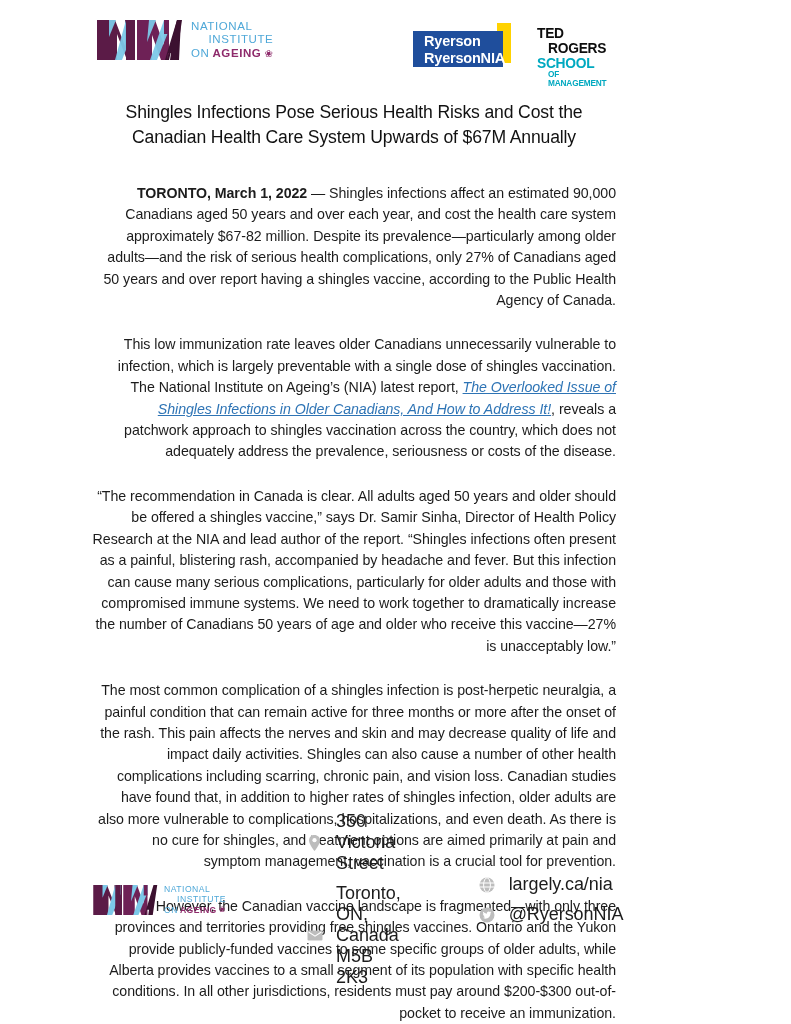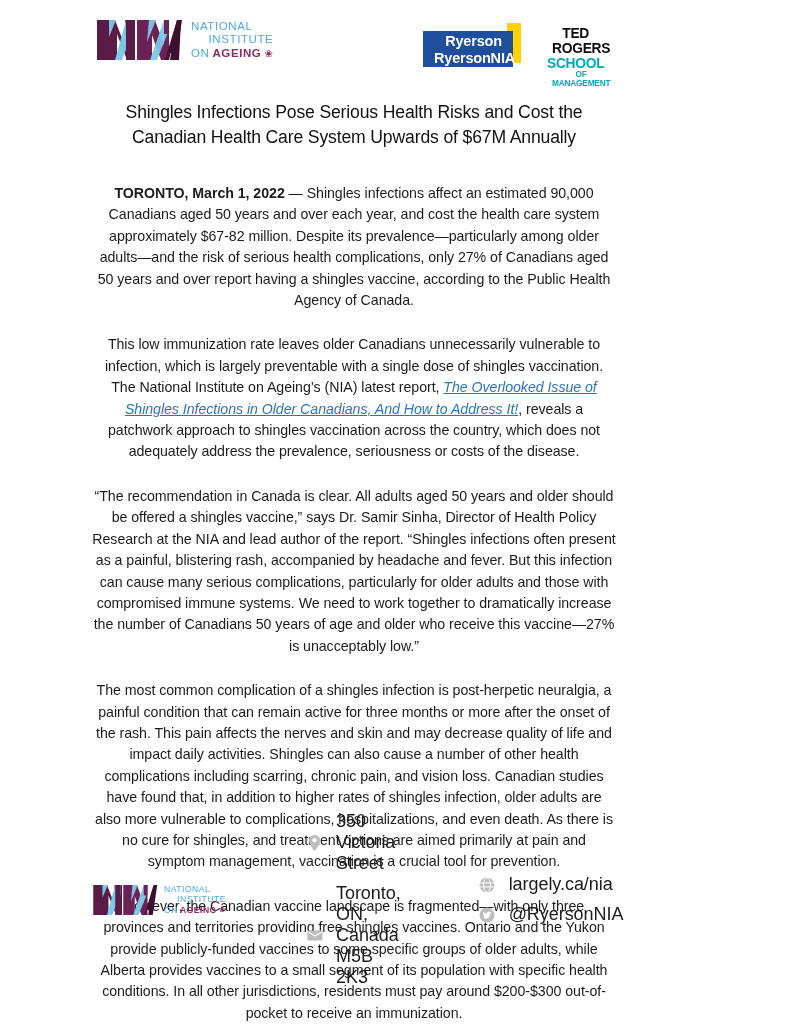--- a/index.html
+++ b/index.html
@@ -32,23 +32,22 @@
     align-items: flex-start;
     padding: 16px 90px 0 95px;
     height: 78px;
     box-sizing: border-box;
   }
   .header-left { flex: 0 0 auto; }
   .header-right {
     margin-left: auto;
     display: flex;
     align-items: flex-start;
-    gap: 10px;
+    gap: 20px;
     padding-top: 7px;
-    text-align: center;
   }
 
   
   .nia-logo {
     display: flex;
     align-items: center;
     gap: 8px;
   }
   .nia-mark {
     position: relative;
@@ -180,21 +179,21 @@
     color: #111111;
     margin: 28px 18px 0 18px;
     letter-spacing: -0.05px;
   }
 
   .para {
     font-size: 14.2px;
     line-height: 21.4px;
     color: #1c1c1c;
     margin: 23px 0 0 0;
-    text-align: center;
+    text-align: right;
     letter-spacing: -0.05px;
   }
   .para.first { margin-top: 33px; }
 
   .dateline { font-weight: bold; }
 
   a.doclink {
     color: #2E74B5;
     font-style: italic;
     text-decoration: underline;

